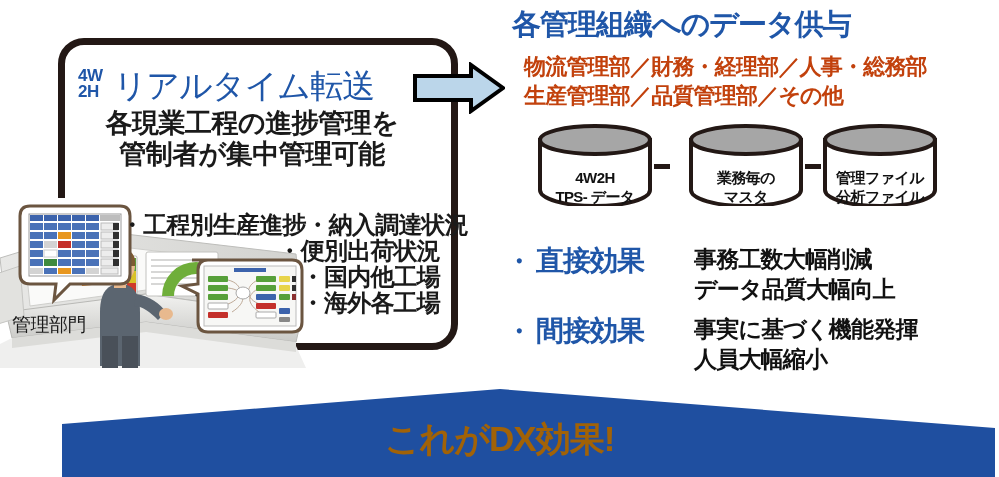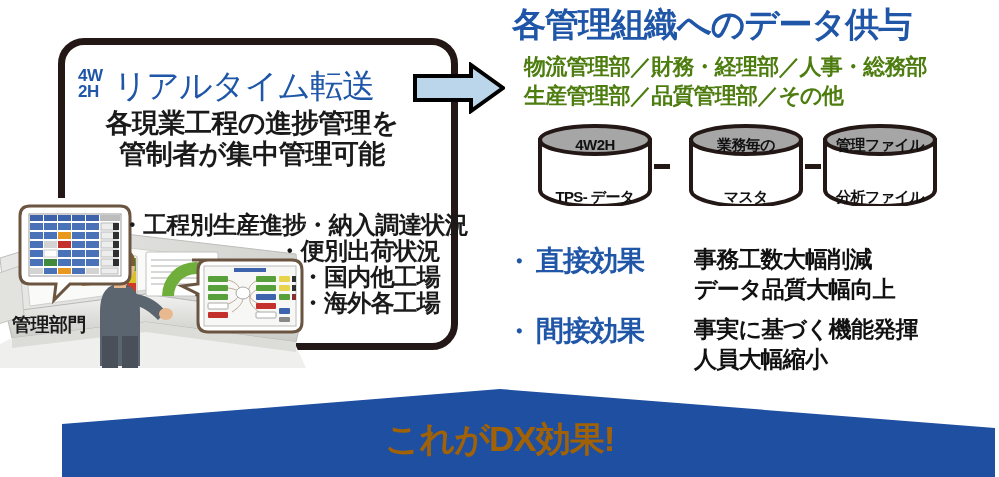--- a/index.html
+++ b/index.html
@@ -51,47 +51,47 @@
     left:120px;top:212px;width:320px;z-index:12;
     text-align:right;color:#1a1a1a;font-weight:bold;
     font-size:24px;line-height:26px;letter-spacing:-0.8px;
   }
   #bullets div{white-space:nowrap;}
 
   
   #illus{left:-4px;top:196px;width:310px;height:172px;z-index:4;}
 
   #dept-label{
-    left:12px;top:312px;z-index:9;color:#1a1a1a;font-weight:bold;
+    left:12px;top:312px;z-index:9;color:#1a1a1a;font-weight:normal;
     font-size:19px;letter-spacing:-0.5px;
   }
 
   
   #arrow{left:413px;top:62px;width:92px;height:52px;z-index:10;}
 
   
   #right-title{
     left:512px;top:4px;z-index:10;
-    color:#1F56A8;font-weight:bold;font-size:34px;line-height:40px;
+    color:#1F56A8;font-weight:bold;font-size:29px;line-height:40px;
     letter-spacing:-1px;white-space:nowrap;
   }
   #org-list{
     left:524px;top:52px;z-index:10;
-    color:#4d7c0f;font-weight:bold;font-size:22px;line-height:29px;
+    color:#c2410c;font-weight:bold;font-size:22px;line-height:29px;
     letter-spacing:-0.8px;
   }
   #org-list div{white-space:nowrap;}
 
   
   #cyl-row{left:536px;top:124px;width:420px;height:86px;z-index:10;}
   .cyl{position:absolute;top:0;width:118px;height:82px;}
   .cyl-svg{position:absolute;left:0;top:0;}
   .cyl-label{
     position:absolute;left:0;top:0;width:118px;height:82px;
-    display:flex;flex-direction:column;align-items:center;justify-content:space-between;
+    display:flex;flex-direction:column;align-items:center;justify-content:flex-end;
     font-weight:bold;font-size:15px;line-height:19px;color:#111;
     letter-spacing:-0.6px;text-align:center;padding-top:11px;box-sizing:border-box;
   }
   .cyl-label span{white-space:nowrap;}
   .connector{position:absolute;top:40px;width:16px;height:5px;background:#231815;}
 
   
   #effects{left:506px;top:244px;width:480px;z-index:10;}
   .eff-row{display:flex;align-items:flex-start;margin-bottom:10px;}
   .eff-bullet{

